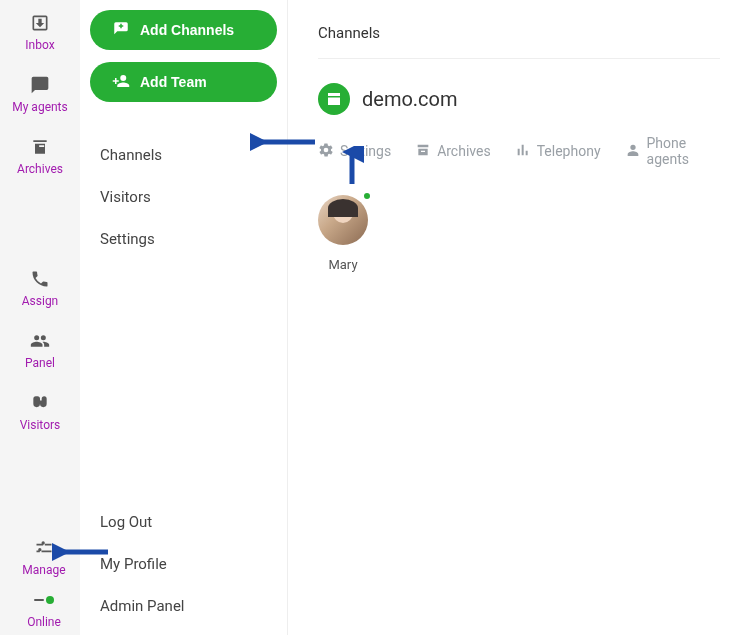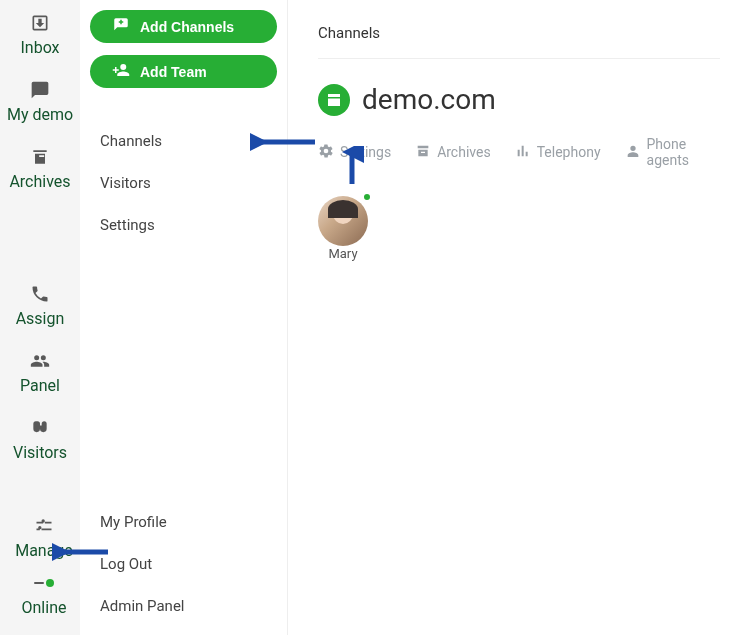--- a/index.html
+++ b/index.html
@@ -27,22 +27,22 @@
     .ns-item {
       display: flex;
       flex-direction: column;
       align-items: center;
       gap: 4px;
       margin-bottom: 22px;
       cursor: pointer;
       color: #595959;
     }
     .ns-item .label {
-      font-size: 16px;
-      color: #14532d;
+      font-size: 12px;
+      color: #a21caf;
     }
     .ns-bottom {
       position: absolute;
       bottom: 6px;
       width: 100%;
       display: flex;
       flex-direction: column;
       align-items: center;
       padding-left: 8px;
     }
@@ -65,21 +65,21 @@
     }
     .mid-inner {
       padding: 0 10px;
     }
     .btn-green {
       background: #27ae35;
       color: #fff;
       border: none;
       border-radius: 20px;
       width: 100%;
-      height: 33px;
+      height: 40px;
       display: flex;
       align-items: center;
       gap: 10px;
       padding-left: 22px;
       font-size: 14px;
       font-weight: 600;
       cursor: pointer;
       margin-bottom: 12px;
     }
     .btn-green svg { fill: #fff; }
@@ -123,21 +123,21 @@
       margin-bottom: 20px;
     }
     .channel-icon {
       width: 32px; height: 32px;
       border-radius: 50%;
       background: #27ae35;
       display: flex; align-items: center; justify-content: center;
     }
     .channel-icon svg { fill: #fff; }
     .channel-name {
-      font-size: 28px;
+      font-size: 20px;
       color: #333;
       font-weight: 400;
     }
     .tabs {
       display: flex;
       gap: 24px;
       align-items: center;
       margin-bottom: 28px;
     }
     .tab {
@@ -150,21 +150,21 @@
     }
     .tab svg { fill: #9aa0a6; }
     .agents {
       display: flex;
       gap: 20px;
     }
     .agent {
       display: flex;
       flex-direction: column;
       align-items: center;
-      gap: 0;
+      gap: 12px;
     }
     .avatar-wrap { position: relative; }
     .avatar {
       width: 50px; height: 50px; border-radius: 50%;
       background: linear-gradient(135deg, #e8d5c4 0%, #c9a98a 40%, #8b6a52 100%);
       overflow: hidden;
       position: relative;
     }
     .avatar::before{
       content:"";
@@ -209,21 +209,21 @@
     </span>
     <span class="label">Inbox</span>
   </div>
 
   <div class="ns-item">
     <span class="ns-icon">
       <svg width="20" height="20" viewBox="0 0 24 24">
           <path d="M20 2H4a2 2 0 0 0-2 2v18l4-4h14a2 2 0 0 0 2-2V4a2 2 0 0 0-2-2z"></path>
         </svg>
     </span>
-    <span class="label">My demo</span>
+    <span class="label">My agents</span>
   </div>
 
   <div class="ns-item">
     <span class="ns-icon">
       <svg width="20" height="20" viewBox="0 0 24 24">
           <path d="M20 6H4V4h16v2zm-2 2H6v12h12V8zm-7 2h6v2h-6v-2z"></path>
         </svg>
     </span>
     <span class="label">Archives</span>
   </div>
@@ -260,21 +260,21 @@
 
   <div class="ns-bottom">
     <div class="ns-item">
       <span class="ns-icon">
         <svg width="20" height="20" viewBox="0 0 24 24">
             <path d="M3 7h8v2H3zM13 7h8v2h-8zM9 6a2 2 0 1 1 2 2 2 2 0 0 1-2-2zM3 15h4v2H3zM9 15h12v2H9zM5 14a2 2 0 1 1 2 2 2 2 0 0 1-2-2z"></path>
           </svg>
       </span>
       <span class="label">Manage</span>
     </div>
-    <div class="ns-item" style="margin-bottom:12px">
+    <div class="ns-item" style="margin-bottom:0">
       <span class="ns-icon">
         <span class="online-dot-wrap">
             <span class="online-dash"></span>
             <span class="online-dot"></span>
           </span>
       </span>
       <span class="label">Online</span>
     </div>
   </div>
 </div>
@@ -299,22 +299,22 @@
     </button>
   </div>
 
   <div class="mid-menu">
     <div class="mid-menu-item">Channels</div>
     <div class="mid-menu-item">Visitors</div>
     <div class="mid-menu-item">Settings</div>
   </div>
 
   <div class="mid-bottom">
+    <div class="mid-menu-item">Log Out</div>
     <div class="mid-menu-item">My Profile</div>
-    <div class="mid-menu-item">Log Out</div>
     <div class="mid-menu-item">Admin Panel</div>
   </div>
 
   <div class="arrow" style="left:170px; top:130px">
     <svg width="70" height="24" viewBox="0 0 70 24">
         <defs>
           <marker id="ah1" markerWidth="10" markerHeight="10" refX="2" refY="5" orient="auto">
             <path d="M10 0 L0 5 L10 10 z" fill="#1b4aa8"></path>
           </marker>
         </defs>

